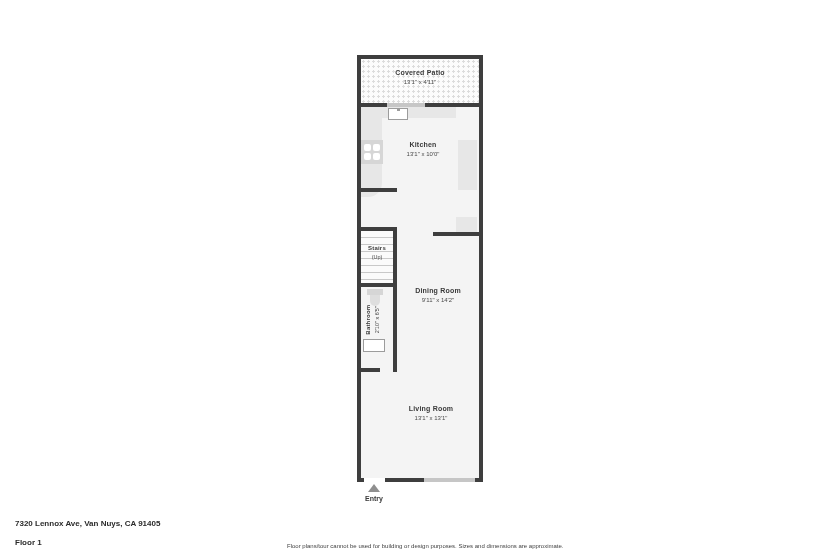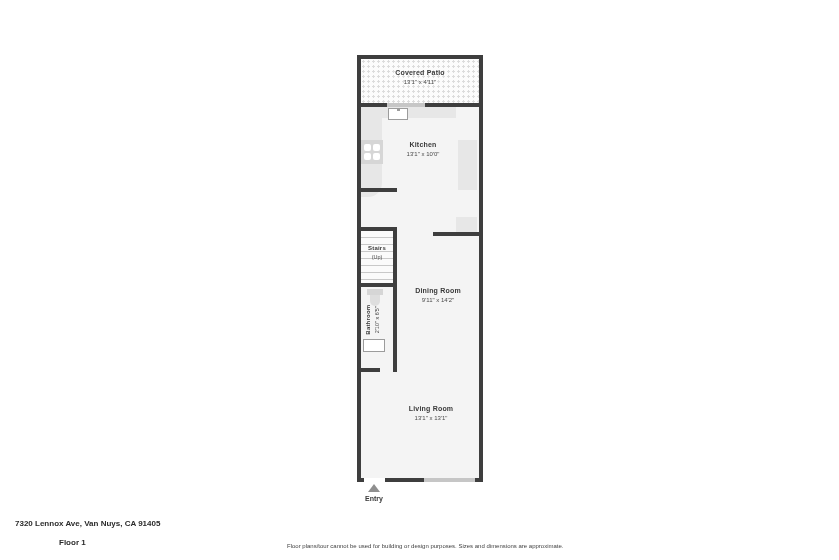--- a/index.html
+++ b/index.html
@@ -31,21 +31,21 @@
   .room-name.sm { font-size:6px; }
   .room-dims.sm { font-size:5.5px; }
   .vert { transform:rotate(-90deg); }
   .entry-arrow {
     position:absolute; width:0; height:0;
     border-left:6px solid transparent; border-right:6px solid transparent;
     border-bottom:8px solid #8f8f8f;
   }
   .entry-text { position:absolute; font-size:7px; font-weight:bold; color:#3a3a3a; text-align:center; }
   .addr { position:absolute; left:15px; top:519px; font-size:8px; font-weight:bold; color:#2b2b2b; }
-  .floor-lbl { position:absolute; left:15px; top:538px; font-size:8px; font-weight:bold; color:#2b2b2b;margin-left:44px; }
+  .floor-lbl { position:absolute; left:15px; top:538px; font-size:8px; font-weight:bold; color:#2b2b2b; }
   .disclaimer { position:absolute; left:287px; top:543px; width:290px; font-size:6px; color:#3f3f3f; }
 </style>
 </head>
 <body>
 
 <div class="canvas">
 
   <div class="plan">
 
     <div class="floor" style="left:4px; top:52px; width:118px; height:371px;"></div>

